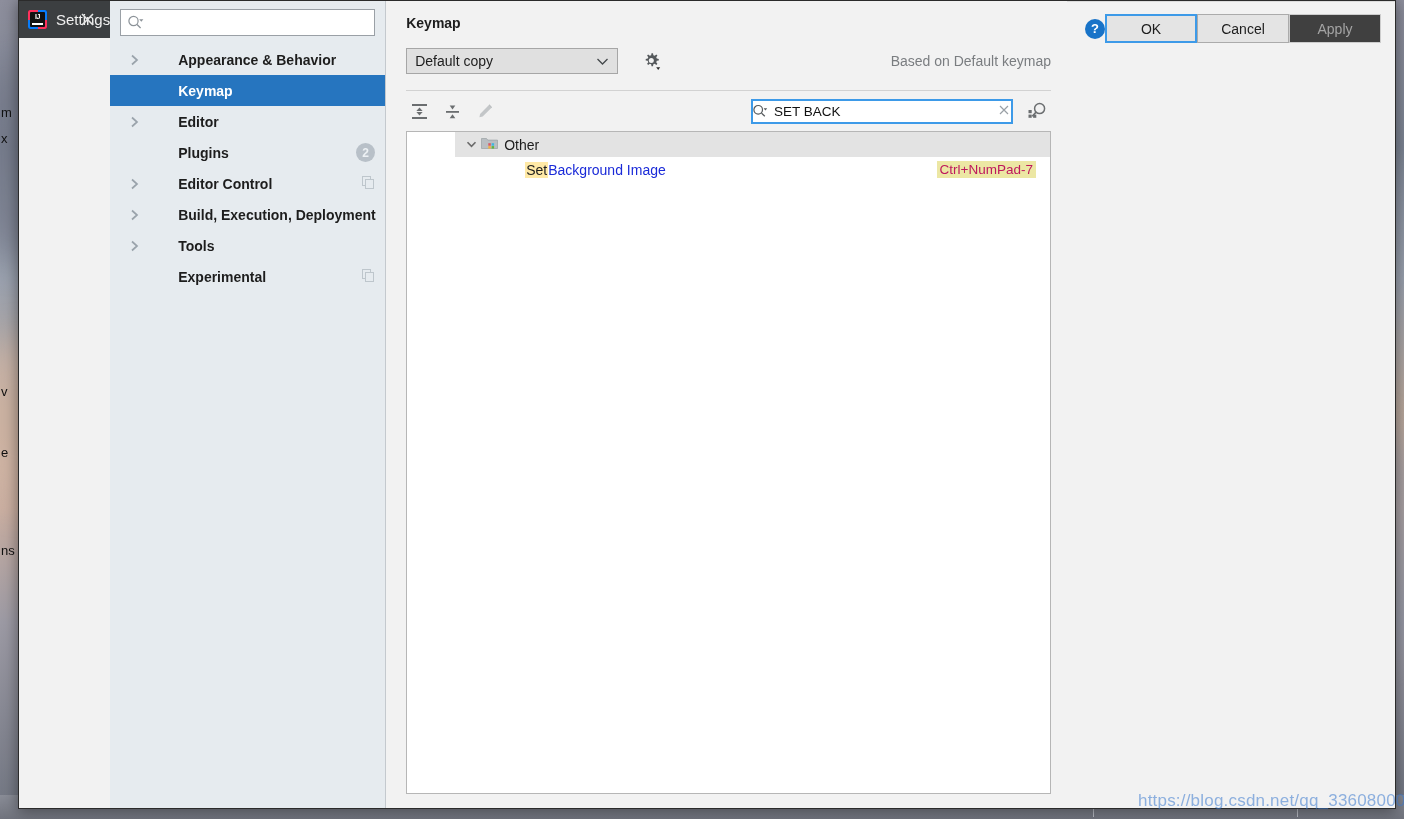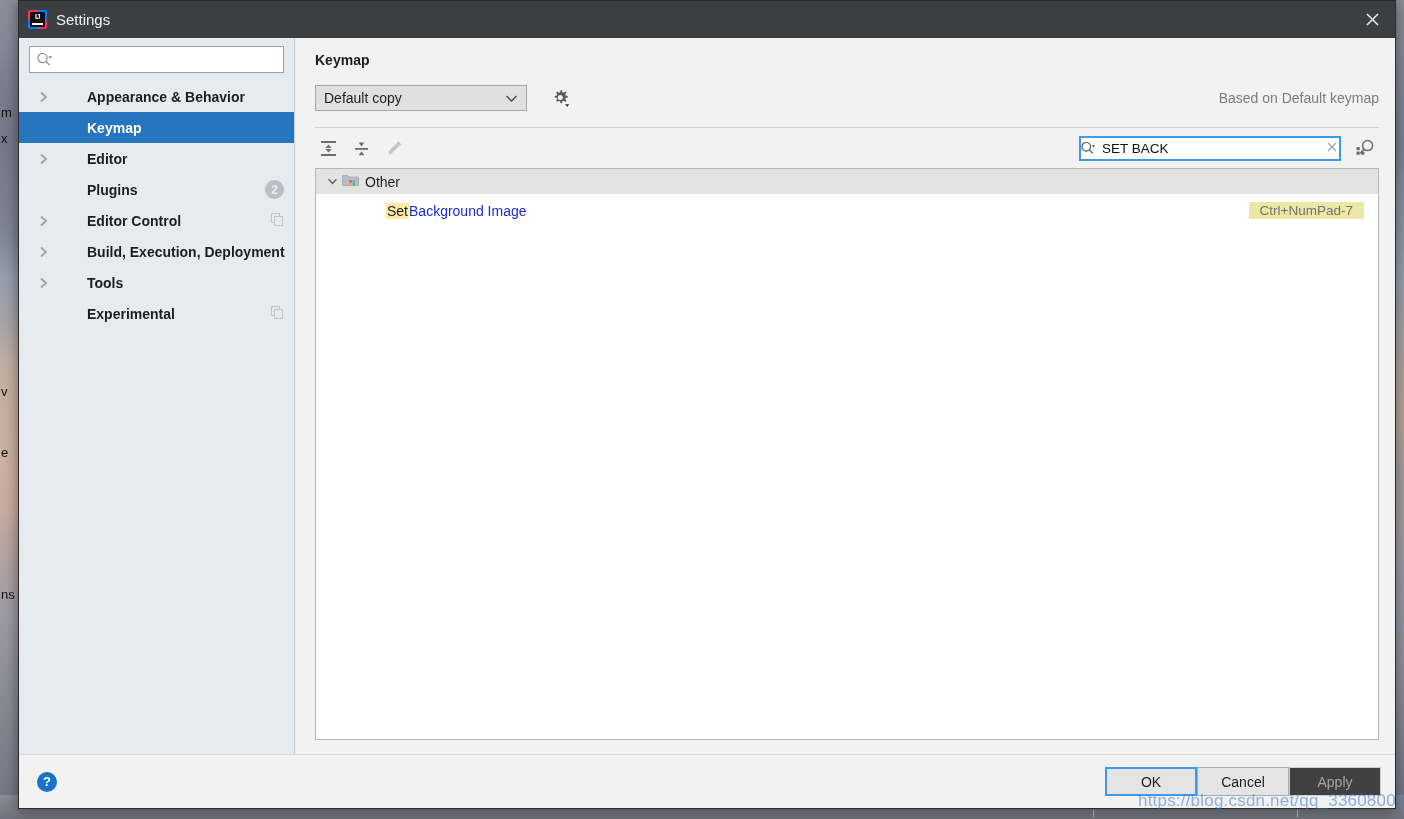--- a/index.html
+++ b/index.html
@@ -34,21 +34,21 @@
     position: absolute; top: 2px; bottom: 2px; width: 1px; background: #b9bcc4;
   }
 
   
   #dialog {
     position: absolute;
     left: 18px; top: 0; width: 1378px; height: 809px;
     background: #f2f2f2;
     border: 1px solid #2b2b2b;
     box-shadow: 0 2px 14px rgba(0,0,0,.45);
-    display: flex; flex-direction: column;
+    display: flex; 
   }
 
   
   #titlebar {
     height: 37px; background: #3c3f41; color: #e8e8e8;
     display: flex; align-items: center; flex: 0 0 37px;
     position: relative;
   }
   #ij-logo {
     width: 19px; height: 19px; margin-left: 9px; margin-right: 9px;
@@ -184,35 +184,35 @@
   }
 
   
   #tree {
     flex: 1 1 auto; min-height: 0;
     background: #ffffff; border: 1px solid #b6b6b6;
     margin-bottom: 14px; overflow: hidden; position: relative;
   }
   .tree-row {
     height: 25px; display: flex; align-items: center; position: relative;
-    font-size: 14px; padding-right: 14px;
+    font-size: 14px; padding-right: 14px; margin-left: 48px;
   }
   .tree-row.group { background: #e3e3e3; padding-left: 6px; }
-  .tree-row.leaf { padding-left: 70px; align-items: flex-end; }
+  .tree-row.leaf { padding-left: 70px; }
   .tw {
     width: 20px; flex: 0 0 20px; display:flex; align-items:center; justify-content:center;
     color: #6a6a6a; cursor: pointer;
   }
   .folder-icon { margin-right: 6px; flex: 0 0 auto; }
   .group-label { color: #1d1d1d; }
   .hl { background: #ffe9a6; color: #1d1d1d; padding: 0 1px; }
   .action-label { color: #1a2ad8; }
   .shortcut {
-    margin-left: auto; background: #ece7a4; color: #737373;
-    font-size: 13.5px; padding: 1px 11px;
+    margin-left: auto; background: #ece7a4; color: #be185d;
+    font-size: 13.5px; padding: 1px 3px;
   }
 
   
   #footer {
     flex: 0 0 54px; height: 54px; background: #f2f2f2;
     display: flex; align-items: center; padding: 0 14px 0 18px;
     border-top: 1px solid #dcdcdc;
     position: relative;
   }
   #help-button {
@@ -249,21 +249,21 @@
   <div class="blotch" style="left:-60px;top:340px;width:180px;height:160px;background:#d8b9a6;"></div>
   <div class="blotch" style="left:-40px;top:60px;width:120px;height:200px;background:#6f7384;"></div>
   <div class="blotch" style="right:-40px;top:420px;width:200px;height:240px;background:#8e96a6;"></div>
   <div class="blotch" style="right:20px;top:120px;width:160px;height:180px;background:#9ba3b2;"></div>
 
   <div id="desktop-left-text">
     <span style="top:106px;">m</span>
     <span style="top:132px;">x</span>
     <span style="top:385px;">v</span>
     <span style="top:446px;">e</span>
-    <span style="top:588px;">ns</span>
+    <span style="top:544px;">ns</span>
   </div>
 
   <div id="desktop-bottom">
     <div class="divider" style="left:1093px;"></div>
     <div class="divider" style="left:1297px;"></div>
   </div>
 </div>
 
 <div id="dialog">
 

